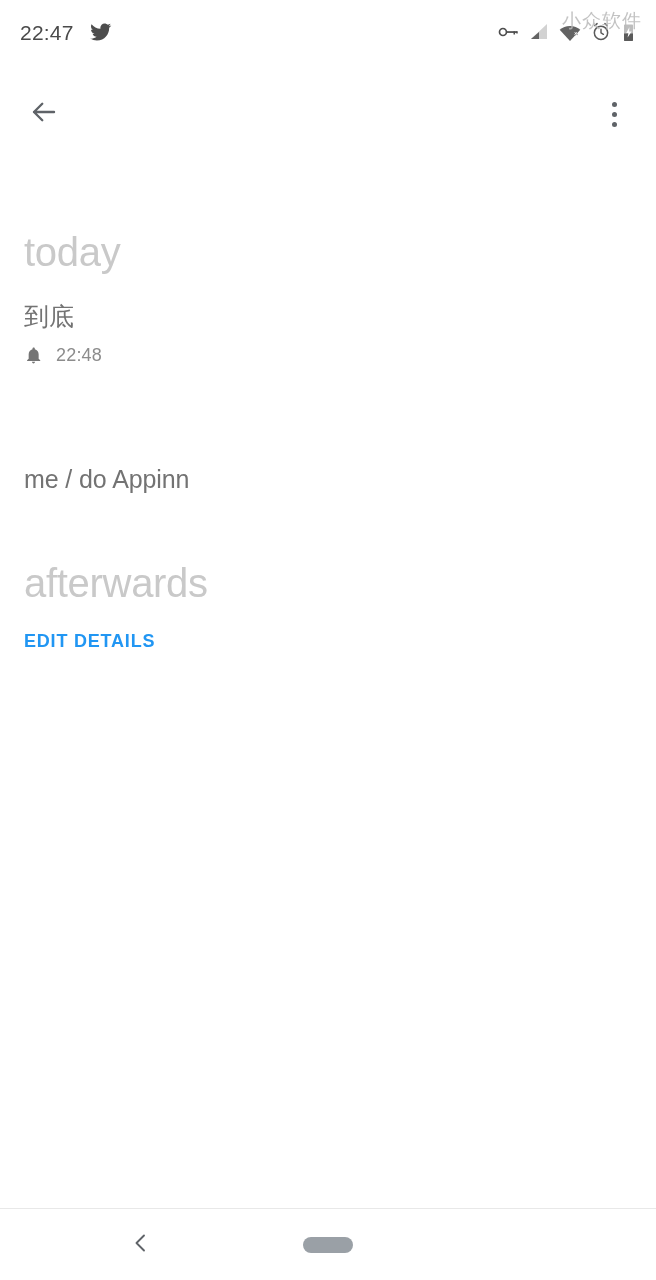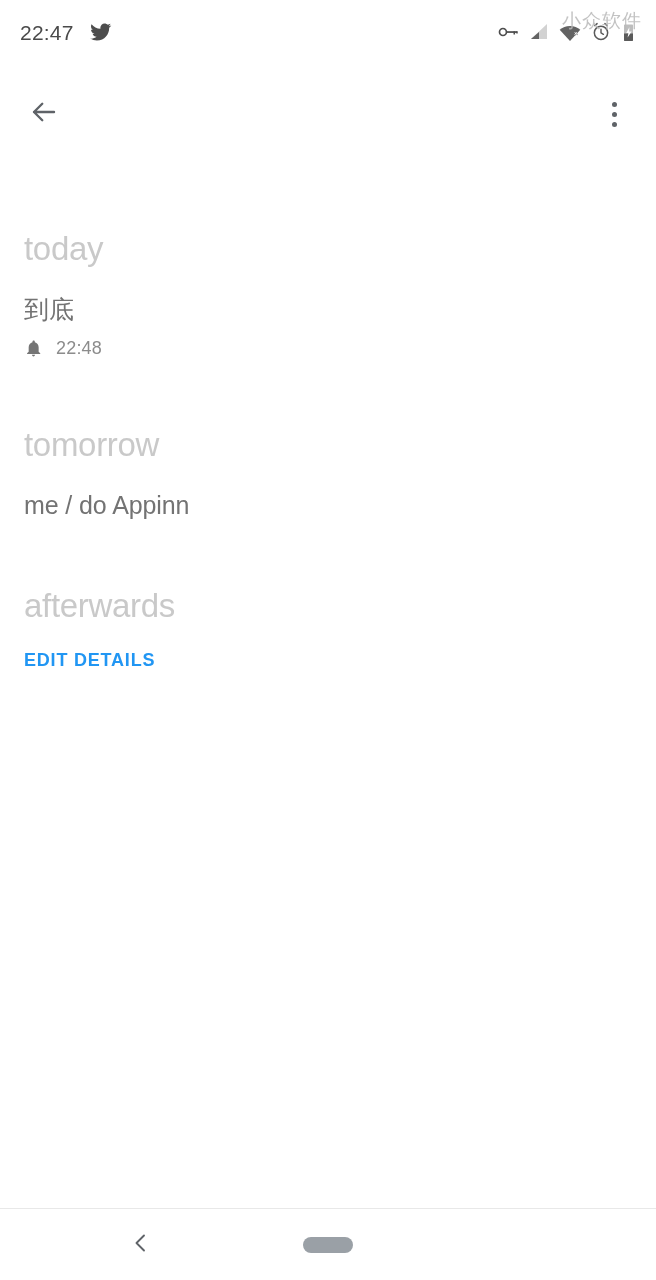--- a/index.html
+++ b/index.html
@@ -110,21 +110,21 @@
     left: 0;
     width: 656px;
     bottom: 72px;
     overflow: hidden;
     background: #ffffff;
   }
   .section {
     padding: 0 24px;
   }
   .section-header {
-    font-size: 33px;
+    font-size: 40px;
     color: #c9c9c9;
     font-weight: normal;
     letter-spacing: -0.3px;
     margin: 0;
     line-height: 1;
   }
   .sec-today   { padding-top: 68px; }
   .sec-tomorrow{ padding-top: 69px; }
   .sec-after   { padding-top: 69px; }
 
@@ -282,21 +282,20 @@
           <svg width="19" height="21" viewBox="0 0 24 24">
             <path fill="#757575" d="M12 22c1.1 0 2-.9 2-2h-4c0 1.1.9 2 2 2zm6.5-6v-5.5c0-3.1-2-5.6-4.8-6.3V3.5c0-.8-.7-1.5-1.5-1.5s-1.5.7-1.5 1.5v.7C7.9 4.9 5.9 7.4 5.9 10.5V16l-2 2v1h16.6v-1l-2-2z"></path>
           </svg>
         </span>
         <span class="task-time">22:48</span>
       </div>
     </div>
   </div>
 
   <div class="section sec-tomorrow">
-    <h2 class="section-header">tomorrow</h2>
     <div class="task-item">
       <div class="task-title">me / do Appinn</div>
     </div>
   </div>
 
   <div class="section sec-after">
     <h2 class="section-header">afterwards</h2>
     <div class="edit-details">EDIT DETAILS</div>
   </div>
 

